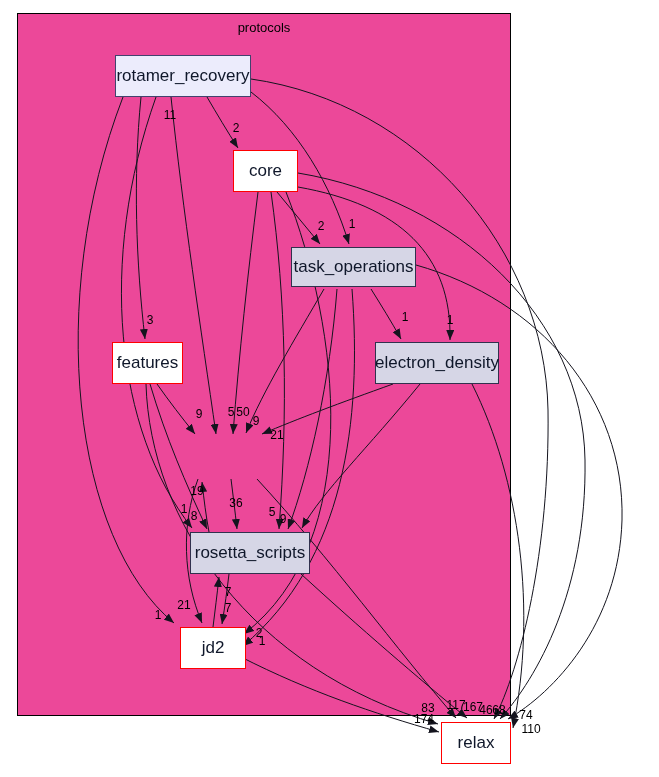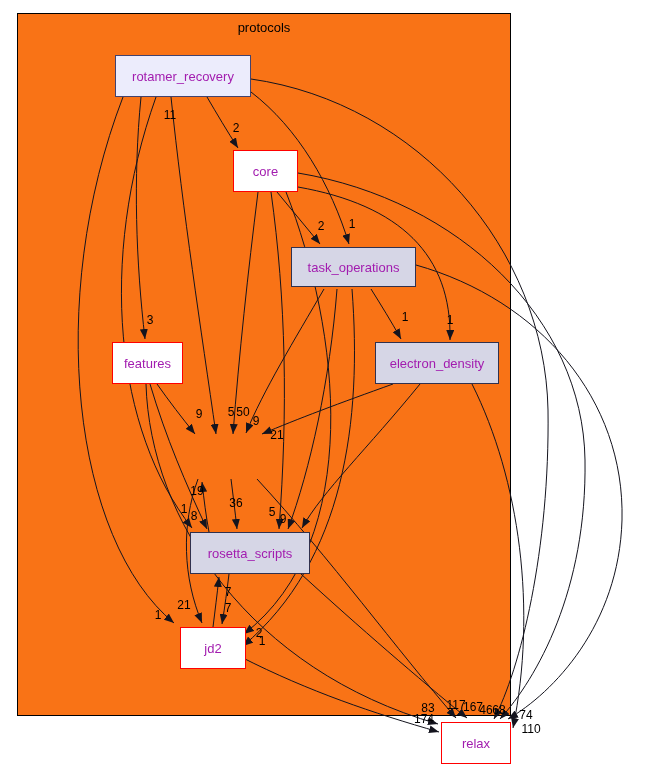--- a/index.html
+++ b/index.html
@@ -1,26 +1,26 @@
 <!DOCTYPE html>
 <html><head>
 <meta charset="utf-8">
 <style>
   html,body{margin:0;padding:0;background:#ffffff;}
   body{width:659px;height:777px;font-family:"Liberation Sans",sans-serif;}
   .canvas{position:relative;width:659px;height:777px;background:#ffffff;overflow:hidden;}
   .cluster{position:absolute;left:17px;top:13px;width:494px;height:703px;
-           background:#f97316;border:1px solid #000;box-sizing:border-box;z-index:1;}
+           background:#ec4899;border:1px solid #000;box-sizing:border-box;z-index:1;}
   .cluster-label{position:absolute;top:6px;left:0;right:0;text-align:center;
                  font-size:13px;color:#000;}
   svg.edges{position:absolute;left:0;top:0;z-index:2;}
   path.edge{fill:none;stroke:#14141e;stroke-width:1;}
   text.elabel{font-size:12px;fill:#000;text-anchor:middle;}
   .node{position:absolute;z-index:3;display:flex;align-items:center;justify-content:center;
-        box-sizing:border-box;font-size:13px;color:#a21caf;cursor:pointer;
+        box-sizing:border-box;font-size:17px;color:#0f172a;cursor:pointer;
         background:#d6d6e6;border:1px solid #31314e;}
   .node.current{background:#ececfc;border:1px solid #42426e;}
   .node.red{background:#ffffff;border:1px solid #ff0000;}
 </style>
 </head>
 <body>
 
 <div class="canvas">
 
   <div class="cluster">

